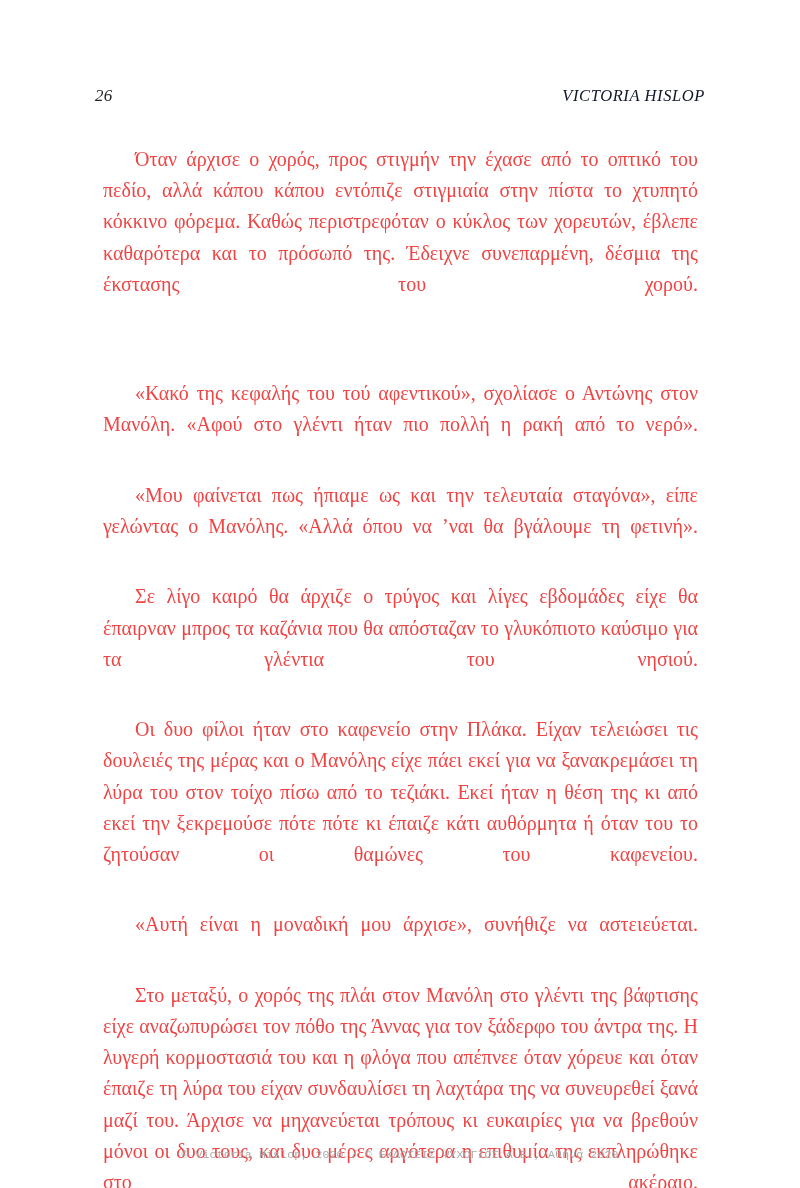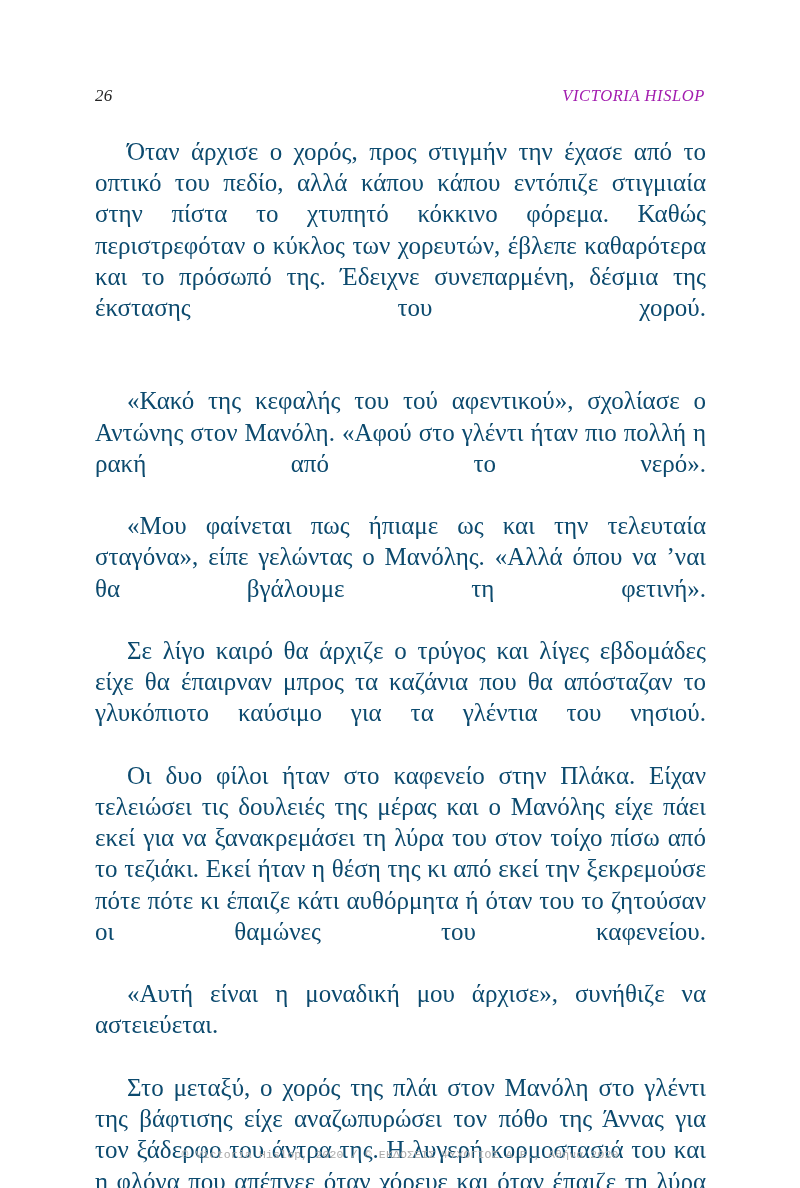--- a/index.html
+++ b/index.html
@@ -44,40 +44,40 @@
   }
   .folio {
     font-style: italic;
     font-size: 17px;
     color: #262626;
   }
   .book-author {
     font-style: italic;
     font-size: 16.5px;
     letter-spacing: 0.6px;
-    color: #a21caf;
+    color: #0f172a;
     white-space: nowrap;
   }
 
   
   .textblock {
     position: absolute;
     left: 95px;
     top: 136px;
     width: 611px;
   }
 
   .para {
-    margin: 0;
+    margin: 8px;
     text-align: justify;
     text-justify: inter-word;
-    font-size: 25px;
+    font-size: 20px;
     line-height: 31.2px;
     text-indent: 32px;
-    color: #0c4a6e;
+    color: #ef4444;
     hyphens: manual;
     word-spacing: 0.1px;
   }
   
   .para::after {
     content: "";
     display: inline-block;
     width: 100%;
   }
 

